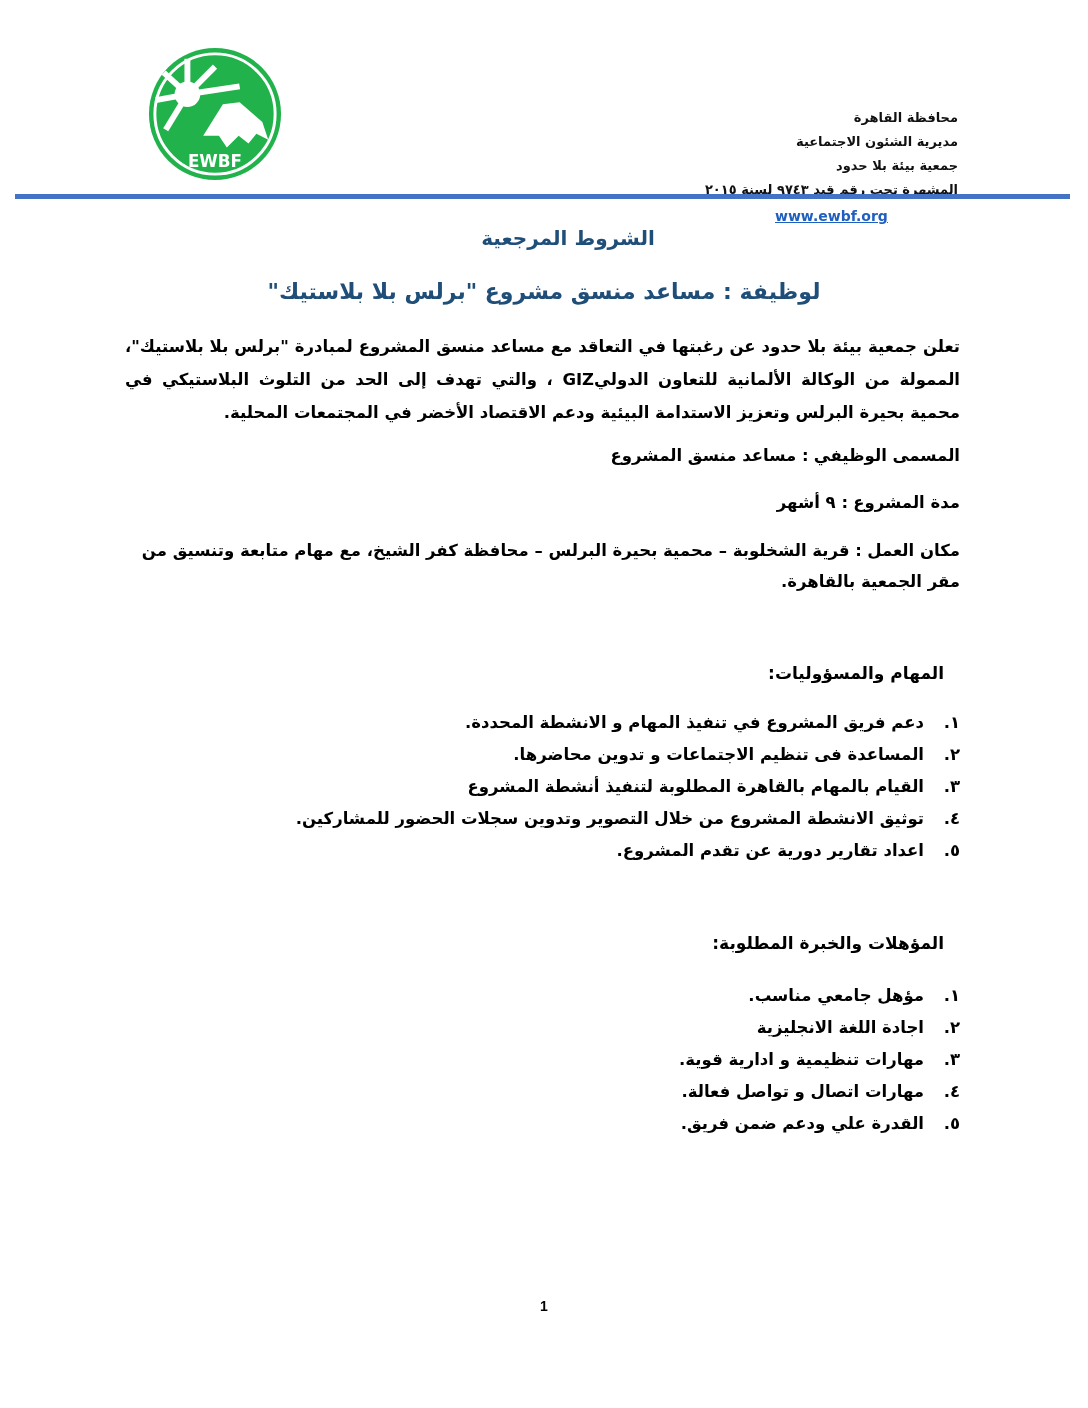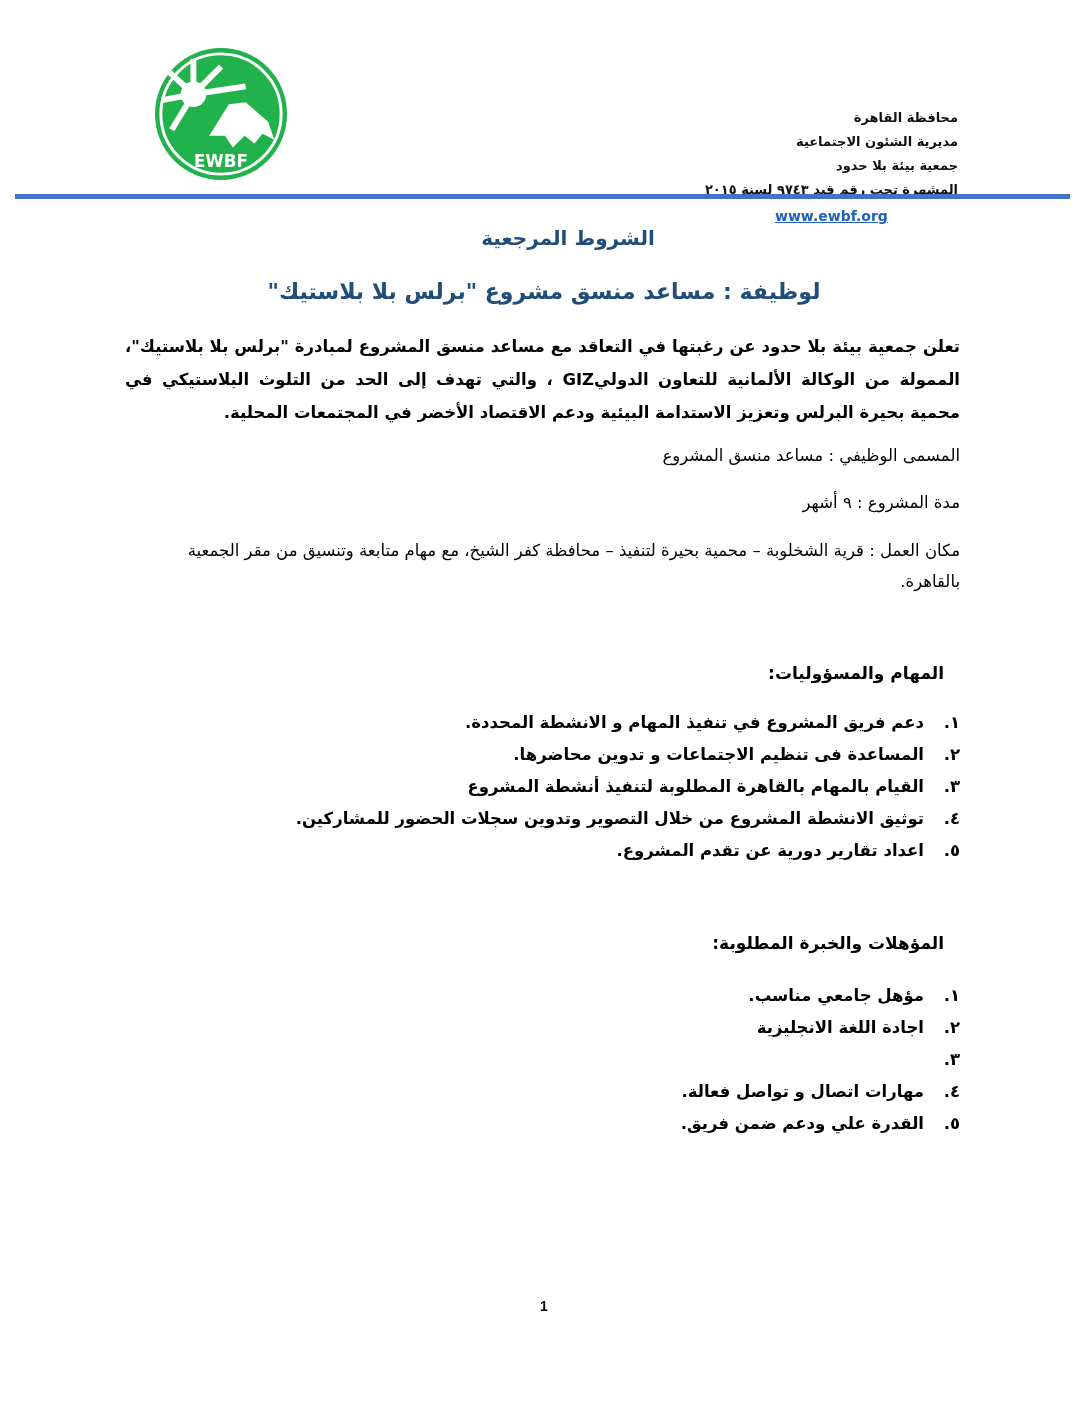--- a/index.html
+++ b/index.html
@@ -1,33 +1,33 @@
 <!DOCTYPE html>
 <html><head>
   <meta charset="utf-8">
   <style>
     html, body { margin: 0; padding: 0; background: #ffffff; }
     body { width: 1088px; height: 1408px; position: relative; overflow: hidden;
       font-family: "DejaVu Sans", sans-serif; color: #000; }
-    .logo { position: absolute; left: 152px; top: 45px; width: 138px; height: 138px; }
+    .logo { position: absolute; left: 146px; top: 45px; width: 138px; height: 138px; }
     .org-info { position: absolute; right: 130px; top: 66px; direction: rtl; text-align: right;
       font-family: "DejaVu Sans", sans-serif; font-weight: bold; font-size: 13px; line-height: 24px; color: #111; margin-top: 40px; }
     .org-info .link { color: #1f5fbf; text-decoration: underline; font-size: 14px; display: block; text-align: center; direction: ltr; margin-top: 2px; }
     .header-rule { position: absolute; left: 15px; top: 194px; width: 1055px; height: 5px; background: #4472c4; }
     .title { position: absolute; left: 0; width: 1088px; text-align: center; direction: rtl;
       color: #1f4e79; font-weight: bold; font-family: "DejaVu Sans", sans-serif; }
     .title.t1 { top: 226px; font-size: 20px; padding-left: 24px; }
     .title.t2 { top: 279px; font-size: 22px; }
     .body-text { position: absolute; left: 125px; width: 835px; direction: rtl; text-align: justify;
       font-size: 16.5px; font-weight: bold; line-height: 33px; }
     .intro { top: 330px; }
     .field { position: absolute; left: 125px; width: 835px; direction: rtl; text-align: right;
       font-size: 16.5px; line-height: 31px; }
-    .field .lbl { font-weight: 400; }
-    .field .val { font-weight: normal; }
+    .field .lbl { font-weight: 700; }
+    .field .val { font-weight: bold; }
     .f1 { top: 440px; }
     .f2 { top: 487px; }
     .f3 { top: 535px; }
     .section-head { position: absolute; right: 144px; direction: rtl; font-size: 17px; font-weight: bold; }
     .s1 { top: 663px; }
     .s2 { top: 933px; }
     ol.list { position: absolute; right: 128px; margin: 0; padding: 0; list-style: none; direction: rtl;
       font-size: 16.5px; font-weight: bold; line-height: 32px; }
     ol.list li { display: flex; }
     ol.list .num { width: 36px; text-align: right; }
@@ -77,21 +77,21 @@
 <div class="field f1">
   <span class="lbl">المسمى الوظيفي</span>
   <span class="val">: مساعد منسق المشروع</span>
 </div>
 <div class="field f2">
   <span class="lbl">مدة المشروع</span>
   <span class="val">: ٩ أشهر</span>
 </div>
 <div class="field f3">
   <span class="lbl">مكان العمل</span>
-  <span class="val">: قرية الشخلوبة – محمية بحيرة لتنفيذ – محافظة كفر الشيخ، مع مهام متابعة وتنسيق من مقر الجمعية بالقاهرة.</span>
+  <span class="val">: قرية الشخلوبة – محمية بحيرة البرلس – محافظة كفر الشيخ، مع مهام متابعة وتنسيق من مقر الجمعية بالقاهرة.</span>
 </div>
 
 <div class="section-head s1">المهام والمسؤوليات:</div>
 <ol class="list l1">
   <li>
       <span class="num">١.</span>
       <span>دعم فريق المشروع في تنفيذ المهام و الانشطة المحددة.</span>
     </li>
   <li>
       <span class="num">٢.</span>
@@ -116,20 +116,21 @@
   <li>
       <span class="num">١.</span>
       <span>مؤهل جامعي مناسب.</span>
     </li>
   <li>
       <span class="num">٢.</span>
       <span>اجادة اللغة الانجليزية</span>
     </li>
   <li>
       <span class="num">٣.</span>
+      <span>مهارات تنظيمية و ادارية قوية.</span>
     </li>
   <li>
       <span class="num">٤.</span>
       <span>مهارات اتصال و تواصل فعالة.</span>
     </li>
   <li>
       <span class="num">٥.</span>
       <span>القدرة علي ودعم ضمن فريق.</span>
     </li>
 </ol>

